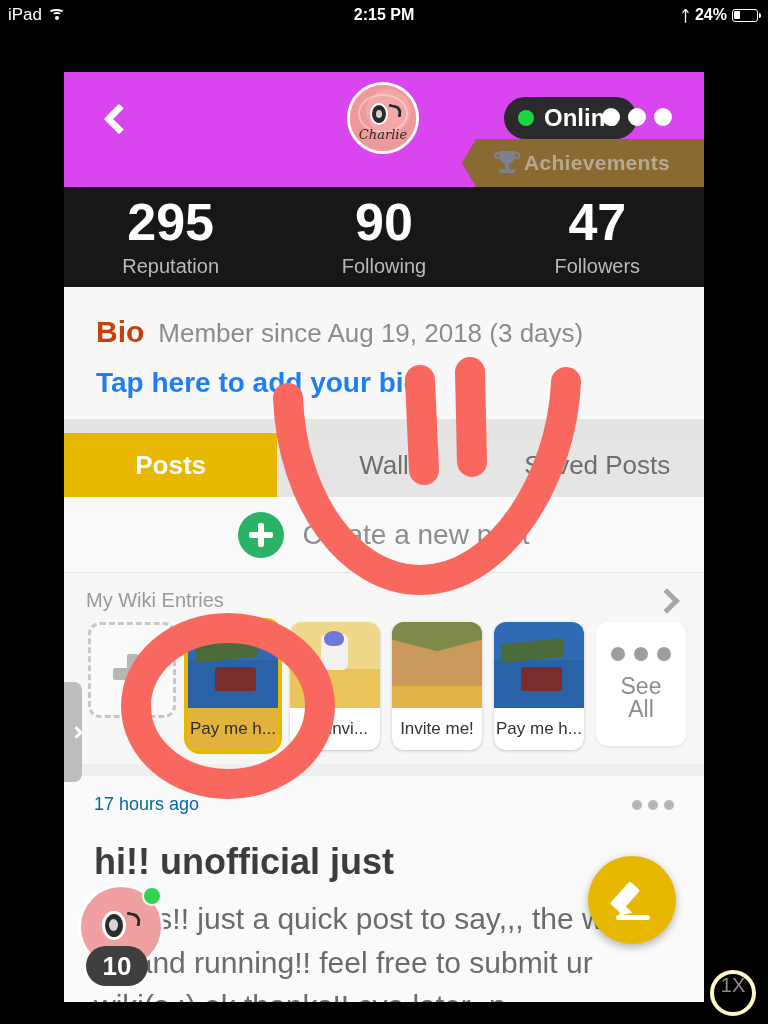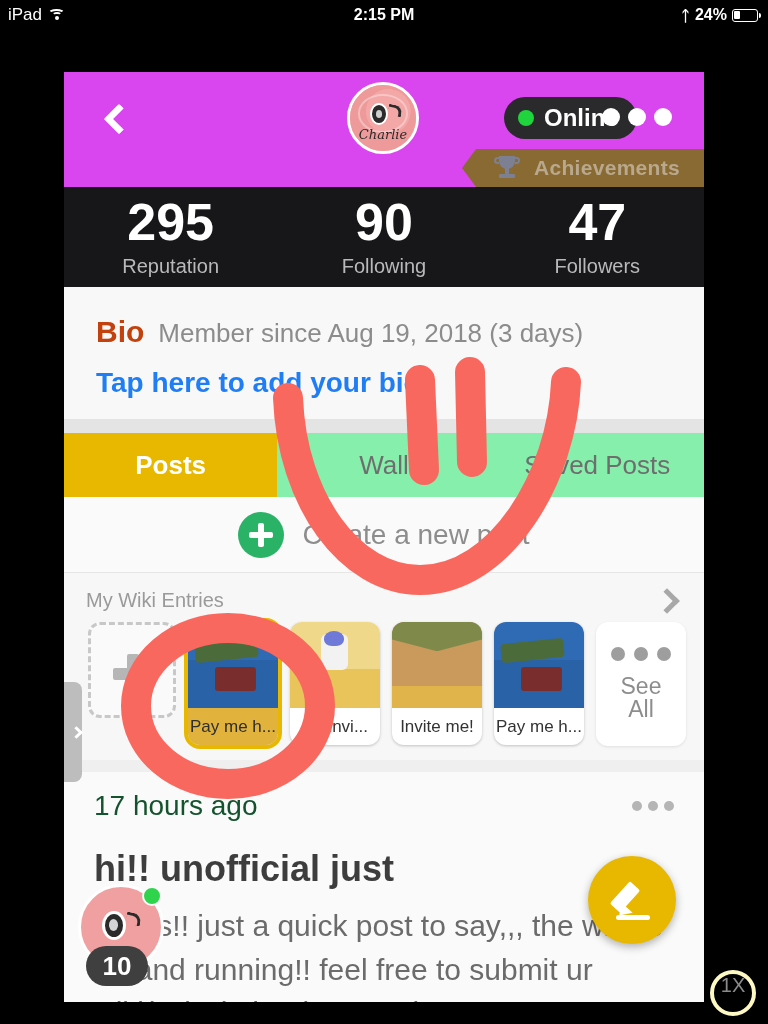--- a/index.html
+++ b/index.html
@@ -48,22 +48,22 @@
   .av-tail { position:absolute; left:58%; top:30%; width:14px; height:11px;
     border:3px solid #2b2b2b; border-left:none; border-bottom:none; border-radius:0 8px 0 0; transform:rotate(12deg);}
   .av-name { position:absolute; left:0; right:0; bottom:9px; text-align:center;
     font-family:"DejaVu Serif", serif; font-style:italic; font-size:13px; color:#2b2b2b; }
   .online-pill { position:absolute; left:440px; top:25px; height:42px; padding:0 18px 0 14px;
     background:#2a2a2c; border-radius:21px; display:flex; align-items:center; gap:10px; cursor:pointer;}
   .online-dot { width:16px; height:16px; border-radius:50%; background:#1fd43c; }
   .online-pill span { color:#fff; font-size:24px; font-weight:bold; }
   .dots-menu { position:absolute; right:32px; top:36px; display:flex; gap:8px; cursor:pointer; }
   .dots-menu i { width:18px; height:18px; border-radius:50%; background:#fff; display:block;}
-  .ach-banner { position:absolute; right:0; bottom:0; height:38px; width:242px;
-    background:#8a6a33; display:flex; align-items:center; gap:16px; padding-left:34px;
+  .ach-banner { position:absolute; right:0; bottom:0; height:48px; width:242px;
+    background:#8a6a33; display:flex; align-items:center; gap:6px; padding-left:34px;
     clip-path:polygon(14px 0, 100% 0, 100% 100%, 14px 100%, 0 50%); cursor:pointer;}
   .ach-banner .tlabel { color:#b8a88d; font-size:21px; font-weight:bold; letter-spacing:.3px; }
   .trophy { width:22px; height:24px; position:relative; flex:none; }
   .trophy .cup { position:absolute; left:3px; top:0; width:16px; height:13px; background:#7d7f93;
      border-radius:0 0 8px 8px; }
   .trophy .stem { position:absolute; left:9px; top:12px; width:4px; height:6px; background:#7d7f93;}
   .trophy .base { position:absolute; left:3px; top:18px; width:16px; height:4px; background:#7d7f93; border-radius:1px;}
   .trophy .hl,.trophy .hr { position:absolute; top:1px; width:5px; height:7px; border:2px solid #7d7f93; }
   .trophy .hl { left:-2px; border-right:none; border-radius:6px 0 0 6px;}
   .trophy .hr { right:-2px; border-left:none; border-radius:0 6px 6px 0;}
@@ -76,21 +76,21 @@
 
   
   .bio { background:#f8f8f8; padding:28px 32px 20px; }
   .bio-row { display:flex; align-items:baseline; gap:14px; }
   .bio-title { font-size:30px; font-weight:bold; color:#c2410c; }
   .bio-since { font-size:26px; color:#8c8c8c; }
   .bio-add { margin-top:18px; font-size:28px; font-weight:bold; color:#1f7df5; cursor:pointer;}
 
   
   .tabs-wrap { background:#e4e4e4; height:14px; }
-  .tabs { display:flex; background:#86efac; height:64px; }
+  .tabs { display:flex; background:#e5e5e5; height:64px; }
   .tab { flex:1; display:flex; align-items:center; justify-content:center;
     font-size:26px; color:#6e6e6e; cursor:pointer; }
   .tab.active { background:#e8b800; color:#fff; font-weight:bold; }
 
   
   .create { height:76px; display:flex; align-items:center; justify-content:center; gap:18px;
     background:#fafafa; border-bottom:1px solid #e6e6e6; cursor:pointer;}
   .plus-circle { width:46px; height:46px; border-radius:50%; background:#2ab367; position:relative; }
   .plus-circle::before,.plus-circle::after { content:""; position:absolute; background:#fff; border-radius:2px;}
   .plus-circle::before { left:11px; top:20.5px; width:24px; height:6px; }
@@ -106,21 +106,21 @@
   .wiki-strip { display:flex; align-items:flex-start; gap:12px; padding:4px 0 14px 24px;
     overflow:hidden; }
   .add-card { flex:none; width:88px; height:96px; border:3px dashed #c8c8c8; border-radius:12px;
     position:relative; background:#fafafa; cursor:pointer; }
   .add-card::before,.add-card::after { content:""; position:absolute; background:#b6b6b6; border-radius:2px;}
   .add-card::before { left:22px; top:43px; width:40px; height:12px;}
   .add-card::after  { left:36px; top:29px; width:12px; height:40px;}
   .wcard { flex:none; width:90px; border-radius:12px; background:#fff; overflow:hidden;
     box-shadow:0 1px 3px rgba(0,0,0,.22); cursor:pointer; }
   .wcard .thumb { height:86px; }
-  .wcard .cap { height:37px; display:flex; align-items:center; justify-content:center;
+  .wcard .cap { height:42px; display:flex; align-items:center; justify-content:center;
     font-size:17px; color:#333; white-space:nowrap; overflow:hidden; padding:0 4px;}
   .wcard.sel { outline:4px solid #e8b800; }
   .wcard.sel .cap { background:#e2b33c; color:#2e2e2e; }
   .th-pay { background:
       linear-gradient(#2f6bb5 0 44%, #2a62a8 44% 100%);
     position:relative; }
   .th-pay::before { content:""; position:absolute; left:8%; top:22%; width:70%; height:22%;
     background:#4c6b3a; border-radius:4px; transform:rotate(-6deg); }
   .th-pay::after { content:""; position:absolute; left:30%; top:52%; width:46%; height:28%;
     background:#7a2d2d; border-radius:3px; }
@@ -145,21 +145,21 @@
   .drawer-tab { position:absolute; left:0; top:610px; width:18px; height:100px;
     background:#bdbdbd; border-radius:0 8px 8px 0; display:flex; align-items:center;
     justify-content:flex-end; padding-right:1px; cursor:pointer; z-index:6;}
   .drawer-tab i { width:9px; height:9px; border-right:3px solid #fff; border-top:3px solid #fff;
     transform:rotate(45deg); display:block; }
 
   
   .post-sep { height:12px; background:#efefef; }
   .post { background:#fafafa; padding:18px 30px 10px; }
   .post-top { display:flex; align-items:center; justify-content:space-between; }
-  .post-time { font-size:28px; color:#14532d; }
+  .post-time { font-size:18px; color:#0369a1; }
   .post-dots { display:flex; gap:6px; cursor:pointer; }
   .post-dots i { width:10px; height:10px; border-radius:50%; background:#b5b5b5; display:block;}
   .post-title { margin-top:26px; font-size:36px; font-weight:bold; color:#3d3d3d; }
   .post-body { margin-top:14px; font-size:30px; line-height:1.45; color:#6b6b6b; }
 
   
   .chatbub { position:absolute; left:14px; top:812px; width:86px; height:86px; z-index:7; cursor:pointer;}
   .cb-av { position:absolute; inset:0; border-radius:50%; background:#f0a0a0;
     border:3px solid #fff; overflow:hidden; }
   .cb-face { position:absolute; left:26%; top:30%; width:30%; height:36%; background:#2b2b2b;

